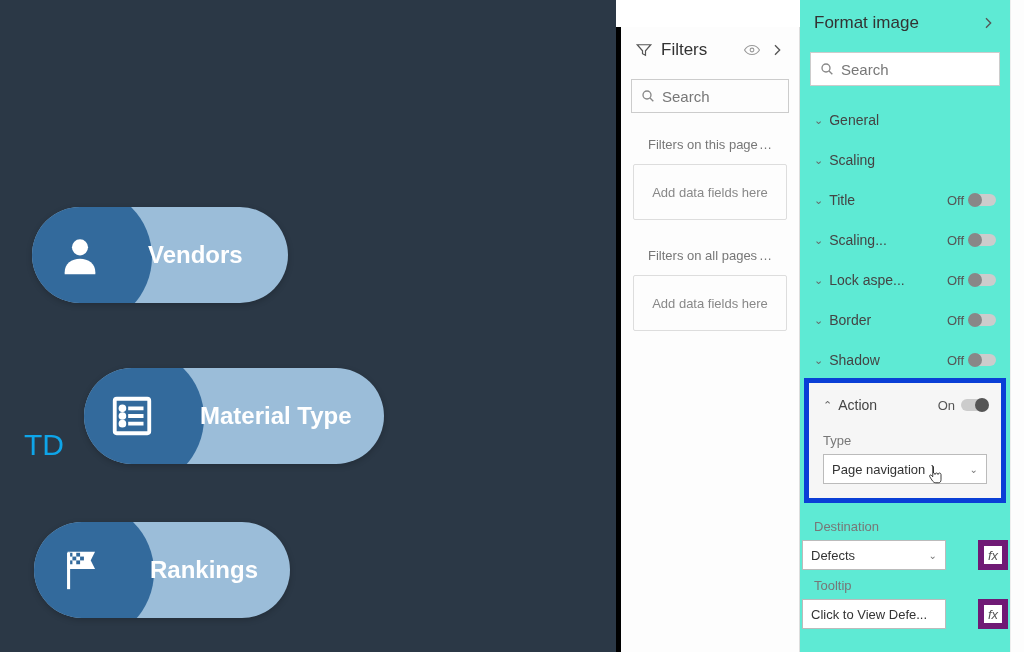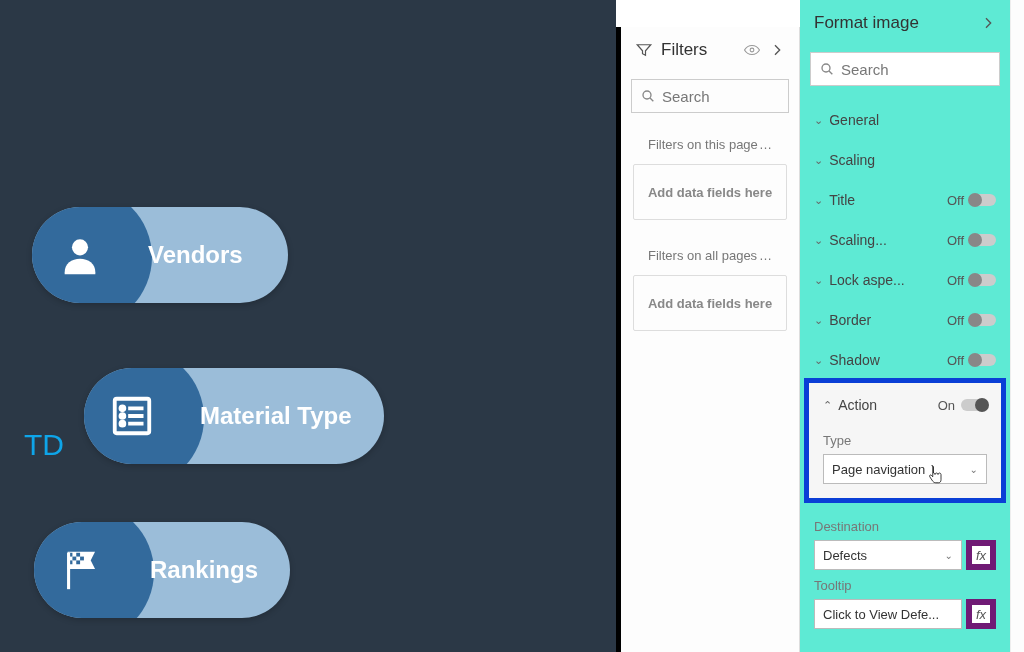--- a/index.html
+++ b/index.html
@@ -27,42 +27,42 @@
     
     .filters { width: 184px; border-left: 5px solid #000000; border-right: 1px solid #ddd; background: #fdfdfd; display:flex; flex-direction:column;margin-top:27px; }
     .pane-header { height: 46px; display:flex; align-items:center; padding: 0 14px; font-size: 17px; color:#333; }
     .pane-header .sp { flex:1; }
     .pane-header svg { color:#555; }
     .pane-search { margin: 6px 10px 14px; height: 34px; border:1px solid #ccc; display:flex; align-items:center; padding:0 8px; font-size:15px; color:#777; }
     .pane-search svg { margin-right:6px; }
 
     .filter-section-title { display:flex; align-items:center; font-size:13px; color:#777; padding: 10px 27px 8px; }
     .filter-section-title .sp{flex:1;}
-    .filter-drop { margin: 4px 12px 18px; height: 56px; border:1px solid #ddd; border-radius:2px; display:flex; align-items:center; justify-content:center; font-size:13px; color:#888;font-weight:bold; }
+    .filter-drop { margin: 4px 12px 18px; height: 56px; border:1px solid #ddd; border-radius:2px; display:flex; align-items:center; justify-content:center; font-size:13px; color:#888; }
 
     
     .format { width: 210px; background:#5eead4; display:flex; flex-direction:column; position:relative; }
     .format .pane-header { font-size:17px; }
     .format .pane-search { background:#fff; }
 
     .fmt-row { height: 40px; display:flex; align-items:center; padding: 0 14px; font-size:14px; color:#444; }
     .fmt-row.expandable { cursor:pointer; }
     .fmt-row .chev { margin-right:6px; color:#666; font-size:11px; }
     .fmt-row .lbl { flex:1; white-space:nowrap; overflow:hidden; text-overflow:ellipsis; }
     .fmt-row .state { font-size:13px; color:#555; margin-right:6px; }
     .toggle { width:26px; height:12px; border-radius:6px; background:#ccc; position:relative; }
     .toggle::after { content:''; position:absolute; width:14px; height:14px; border-radius:50%; background:#888; top:-1px; left:-2px; }
     .toggle.on::after { left:auto; right:-2px; background:#555; }
 
     .action-block { border:5px solid #0a3fd6; margin: -2px 4px 8px 4px; padding: 2px 6px 14px; background:#f6f6f6; }
     .sub-label { font-size:13px; color:#777; padding: 8px 14px 6px; }
     .dropdown { margin: 0 14px; height:30px; border:1px solid #bbb; background:#fff; display:flex; align-items:center; padding:7px 8px; font-size:13px; color:#333; justify-content:space-between; position:relative; }
     .dropdown .chevd { color:#777; font-size:10px; }
     .fxbtn { width:30px; height:30px; border:6px solid #701a75; background:#fff; display:inline-flex; align-items:center; justify-content:center; font-style:italic; font-size:13px; color:#555; margin-left:4px; }
-    .dd-row { display:flex; margin:0 14px; }
+    .dd-row { display:flex; margin:0 2px;gap:28px; }
     .dd-row .dropdown { margin:0; flex:1; }
 
     .right-strip { width:14px; background:#fdfdfd; border-left:1px solid #eee; }
 
     .cursor-ptr { position:absolute; pointer-events:none; }
   </style>
 </head>
 <body>
 
 <div class="canvas">

